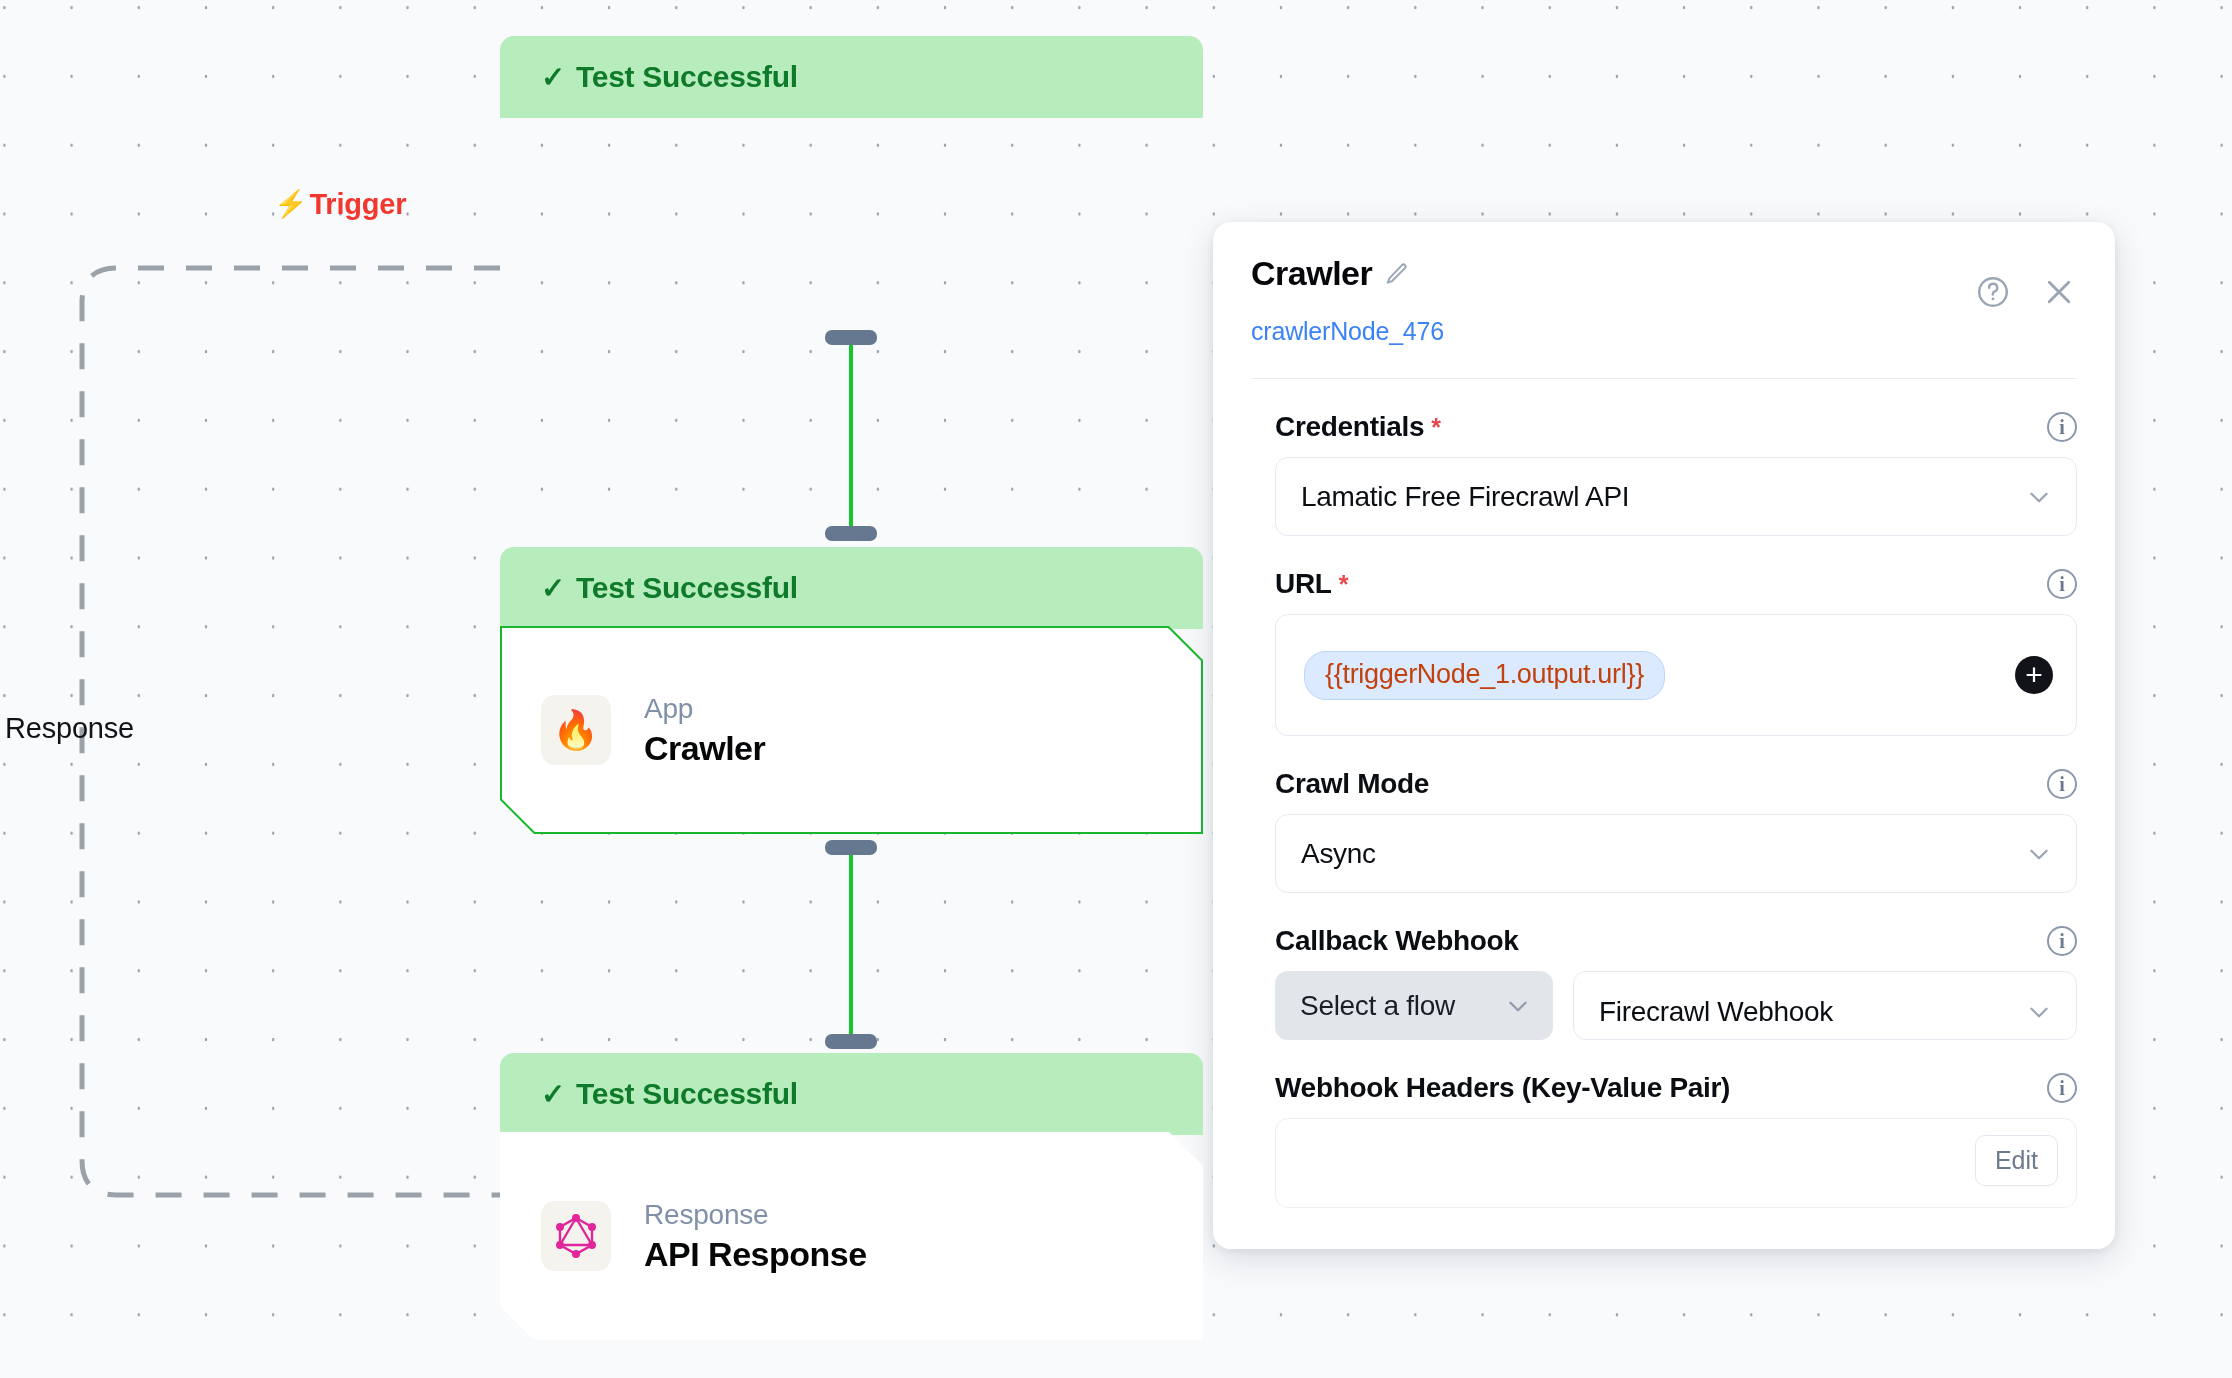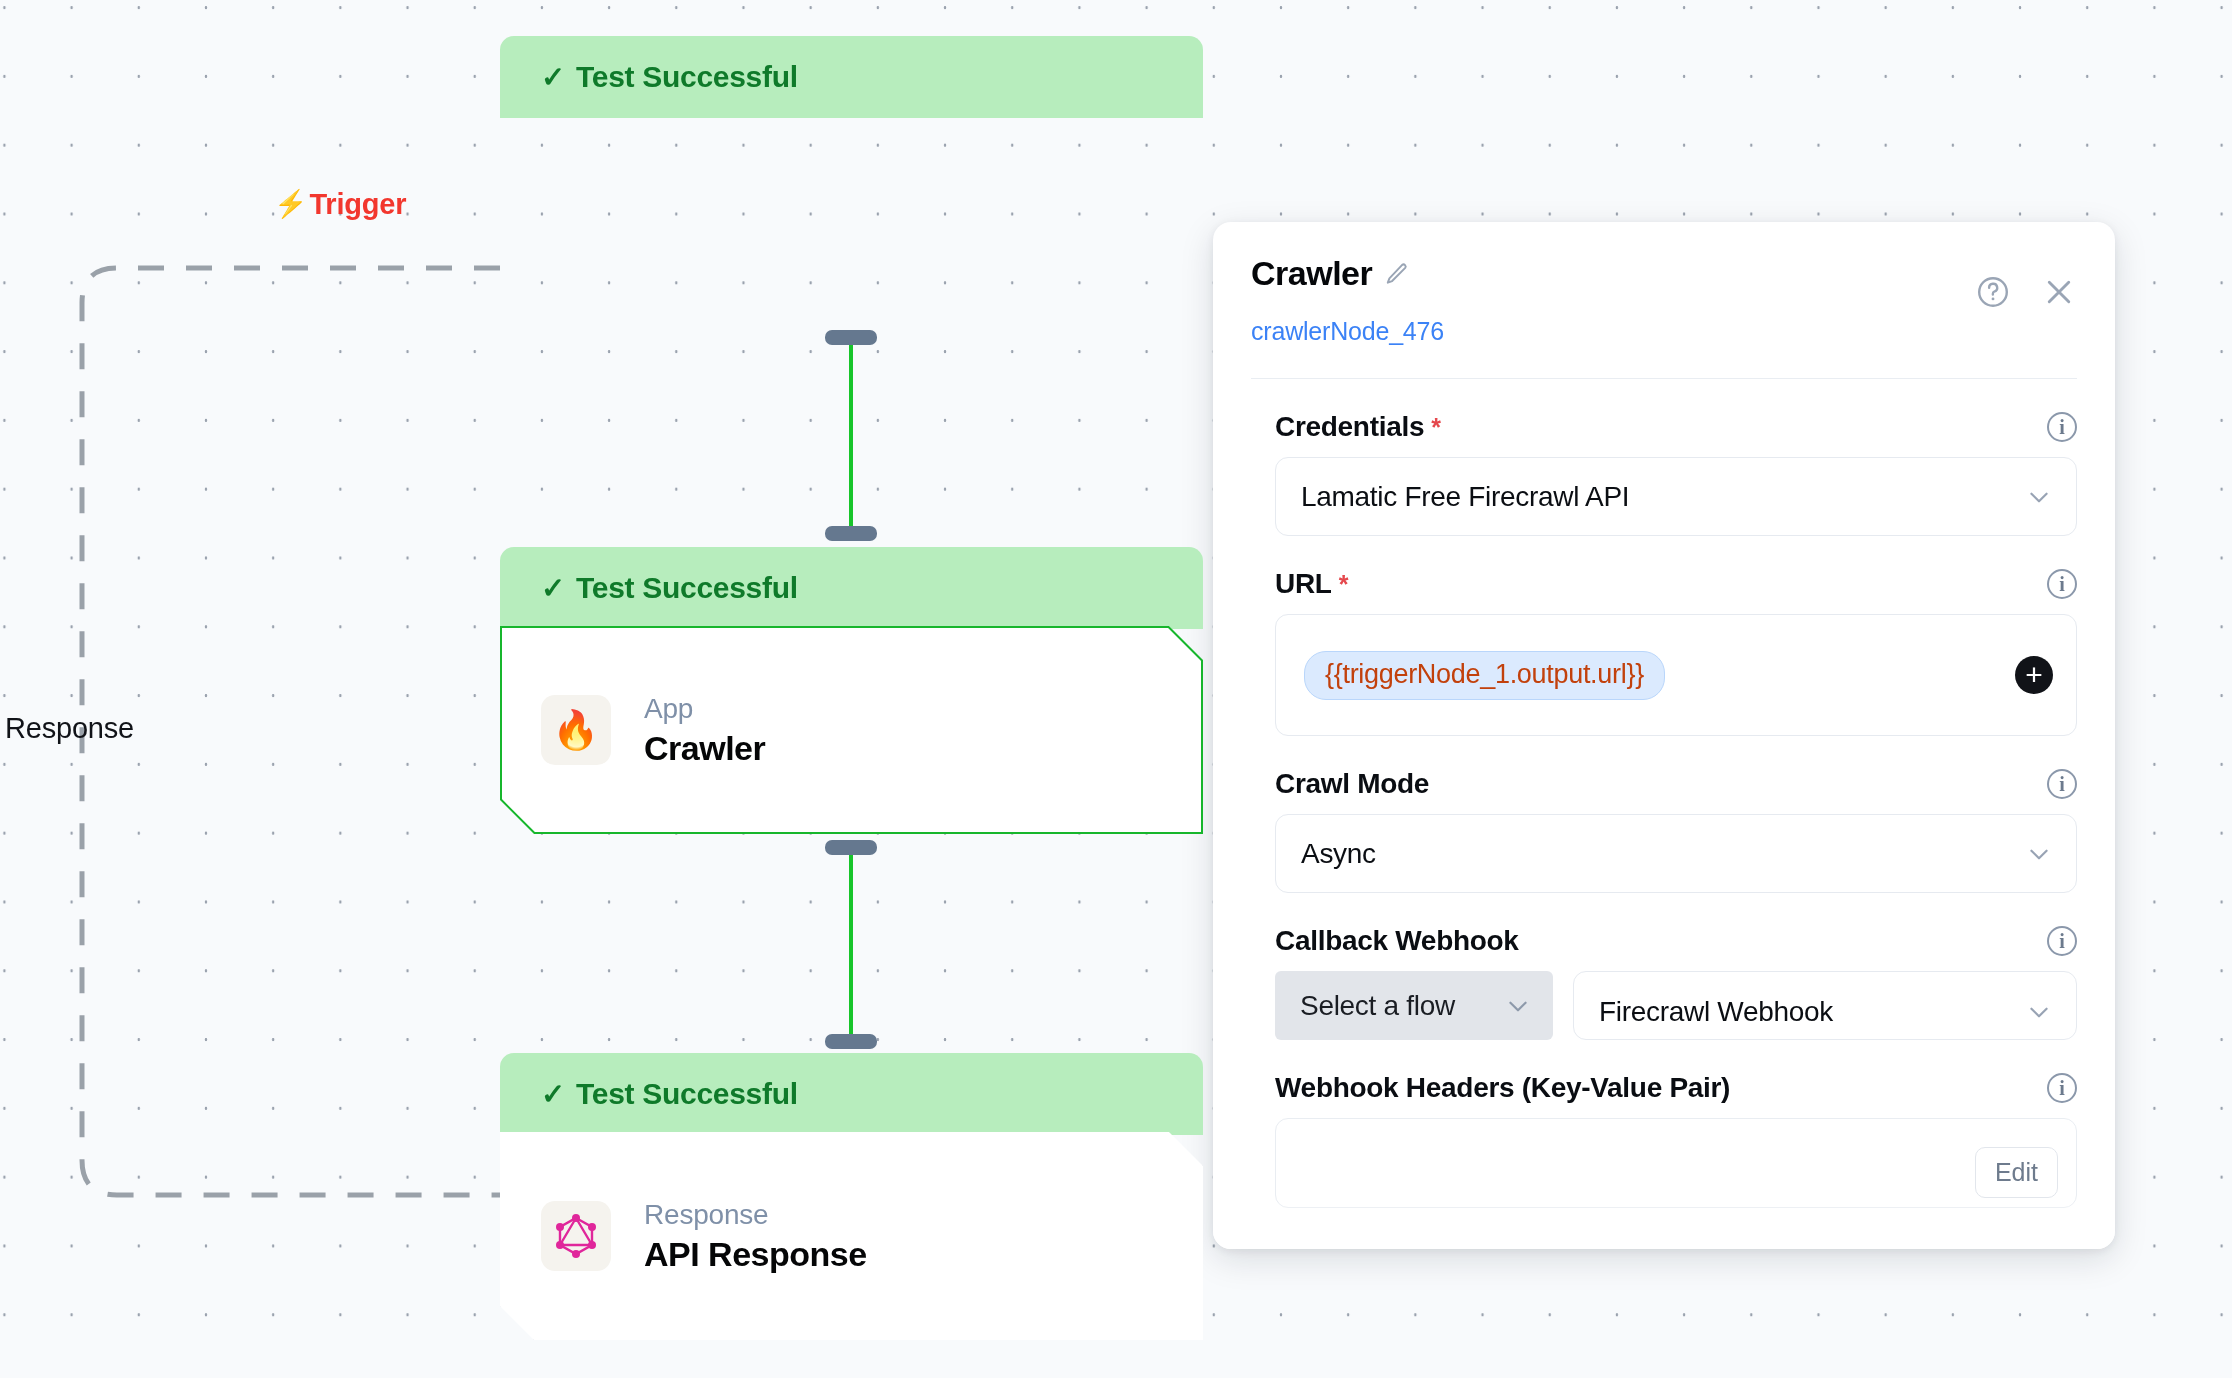--- a/index.html
+++ b/index.html
@@ -188,42 +188,42 @@
     width: 38px; height: 38px; border-radius: 50%;
     background: #111318; color: #fff;
     display: flex; align-items: center; justify-content: center;
     font-size: 30px; line-height: 1; font-weight: 400; cursor: pointer;
     border: none;
   }
 
   .two-col { margin-top: 14px; display: flex; gap: 20px; }
   .sel-flow {
     width: 278px; height: 69px;
-    background: #e2e5ea; border: none; border-radius: 6px;
+    background: #e2e5ea; border: none; border-radius: 13px;
     display: flex; align-items: center; justify-content: space-between;
     padding: 0 22px 0 25px; cursor: pointer;
   }
   .sel-flow .select-value { color: #1a1d23; }
   .sel-hook {
     flex: 1; height: 69px;
     border: 1.5px solid #e6eaf0; border-radius: 13px; background: #fff;
     display: flex; align-items: center; justify-content: space-between;
     padding: 12px 24px 0 25px; cursor: pointer;
   }
 
   .kv-box {
     margin-top: 14px;
     height: 90px;
     border: 1.5px solid #e9edf2;
     border-radius: 13px;
     background: #fff;
     position: relative;
   }
   .edit-btn {
-    position: absolute; right: 18px; top: 28px;
+    position: absolute; right: 18px; top: 16px;
     border: 1.5px solid #e2e6ec; border-radius: 10px;
     background: #fff; padding: 10px 19px;
     font-size: 25px; color: #6e7b8d; cursor: pointer;
     font-family: "Liberation Sans", sans-serif;
   }
   .panel-fade {
     position: absolute; left: 0; right: 0; bottom: 0; height: 48px;
     background: linear-gradient(rgba(255,255,255,0), #ffffff 72%);
     pointer-events: none;
   }

